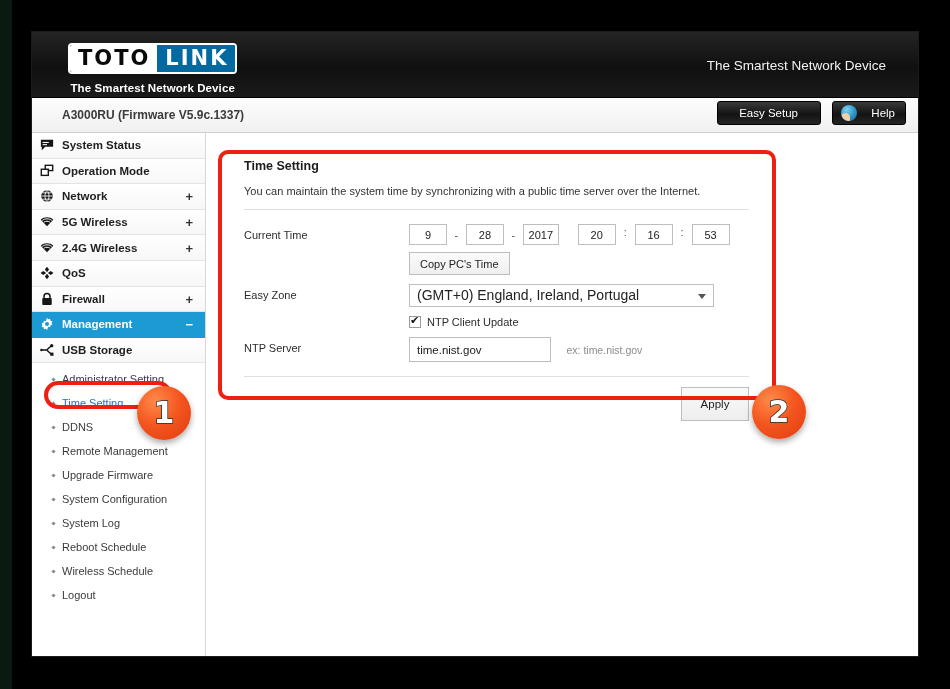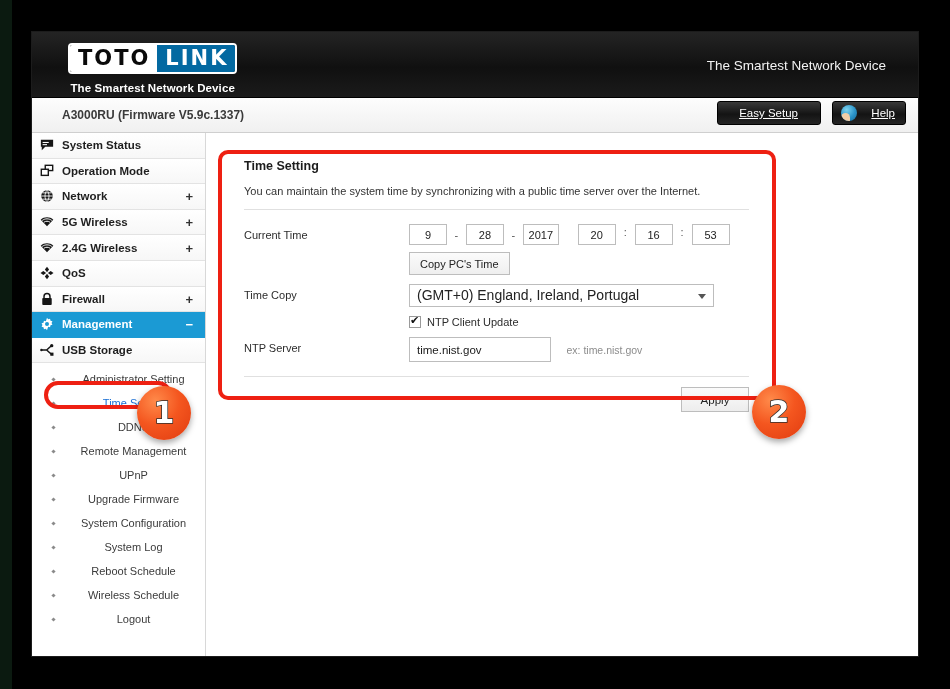--- a/index.html
+++ b/index.html
@@ -92,21 +92,20 @@
     min-width: 104px;
     margin-left: 7px;
     padding: 0 14px;
     background: linear-gradient(to bottom, #3a3a3a 0%, #141414 55%, #242424 100%);
     border: 1px solid #000;
     border-radius: 3px;
     color: #fff; font-size: 11.5px;
     line-height: 22px;
     text-align: center;
     cursor: pointer;
-    text-decoration: underline;
   }
   .hdr-btn.help { min-width: 74px; padding: 0 10px; text-align: right; position: relative; }
   .globe-icon {
     position: absolute; left: 8px; top: 3px;
     width: 16px; height: 16px; border-radius: 50%;
     background: radial-gradient(circle at 35% 30%, #7fd4ef 0%, #2a93c9 55%, #176a96 100%);
     overflow: hidden;
   }
   .globe-icon::after {
     content: ""; position: absolute; left: 0; bottom: -1px;
@@ -152,21 +151,20 @@
 
   .submenu { padding: 4px 0 0 0; }
   .sub-item {
     position: relative;
     height: 24px;
     display: flex; align-items: center;
     padding-left: 30px;
     font-size: 11px;
     color: #3b3b3b;
     cursor: pointer;
-    justify-content: center;
   }
   .sub-item::before {
     content: "";
     position: absolute; left: 20px; top: 50%;
     width: 3px; height: 3px; margin-top: -1px;
     background: #8a8a8a;
     transform: rotate(45deg);
   }
   .sub-item.current span.sub-label {
     color: #1a6fd4; text-decoration: underline; font-weight: 400;
@@ -262,21 +260,21 @@
     font-size: 11.5px; color: #1a1a1a;
     padding: 0 7px;
     font-family: "Liberation Sans", sans-serif;
     vertical-align: middle;
   }
   .ntp-hint { font-size: 10.5px; color: #8c8c8c; margin-left: 11px; vertical-align: middle; }
 
   .hr2 { height: 1px; background: #e0e0e0; margin: 14px 0 10px 0; }
   .apply-row { text-align: right; padding-bottom: 12px; }
   .btn-apply {
-    width: 68px; height: 25px;
+    width: 68px; height: 34px;
     background: linear-gradient(to bottom,#fbfbfb,#ededed);
     border: 1px solid #bdbdbd;
     font-size: 11.5px; color: #222;
     font-family: "Liberation Sans", sans-serif;
     cursor: pointer;
   }
 
   
   .anno-rect {
     position: absolute;
@@ -451,23 +449,20 @@
               <span class="sub-label">Administrator Setting</span>
             </div>
           <div class="sub-item current">
               <span class="sub-label">Time Setting</span>
             </div>
           <div class="sub-item">
               <span class="sub-label">DDNS</span>
             </div>
           <div class="sub-item">
               <span class="sub-label">Remote Management</span>
-            </div>
-          <div class="sub-item">
-              <span class="sub-label">UPnP</span>
             </div>
           <div class="sub-item">
               <span class="sub-label">Upgrade Firmware</span>
             </div>
           <div class="sub-item">
               <span class="sub-label">System Configuration</span>
             </div>
           <div class="sub-item">
               <span class="sub-label">System Log</span>
             </div>
@@ -502,21 +497,21 @@
               <input class="tin" value="20" style="">
               <span class="sep colon">:</span>
               <input class="tin" value="16" style="">
               <span class="sep colon">:</span>
               <input class="tin" value="53" style="">
               <div><button class="btn-plain">Copy PC's Time</button></div>
             </div>
           </div>
 
           <div class="form-row">
-            <div class="form-label">Time Copy</div>
+            <div class="form-label">Easy Zone</div>
             <div class="form-field">
               <div class="select-box">
                 <span>(GMT+0) England, Ireland, Portugal</span>
                 <span class="caret"></span>
               </div>
             </div>
           </div>
 
           <div class="chk-row">
             <span class="chkbox checked"></span>

